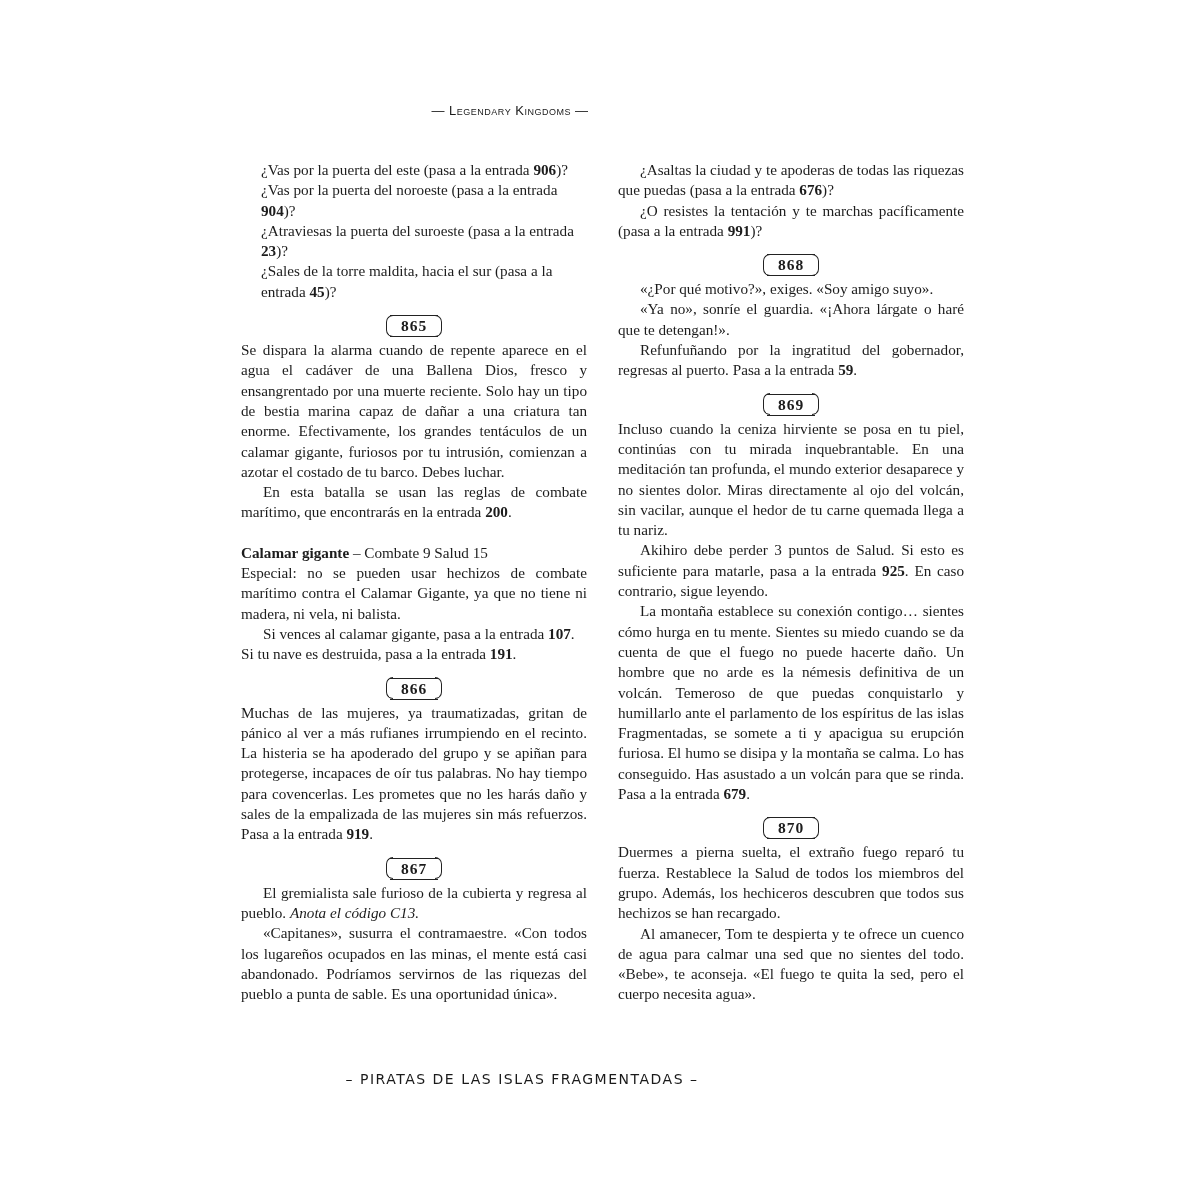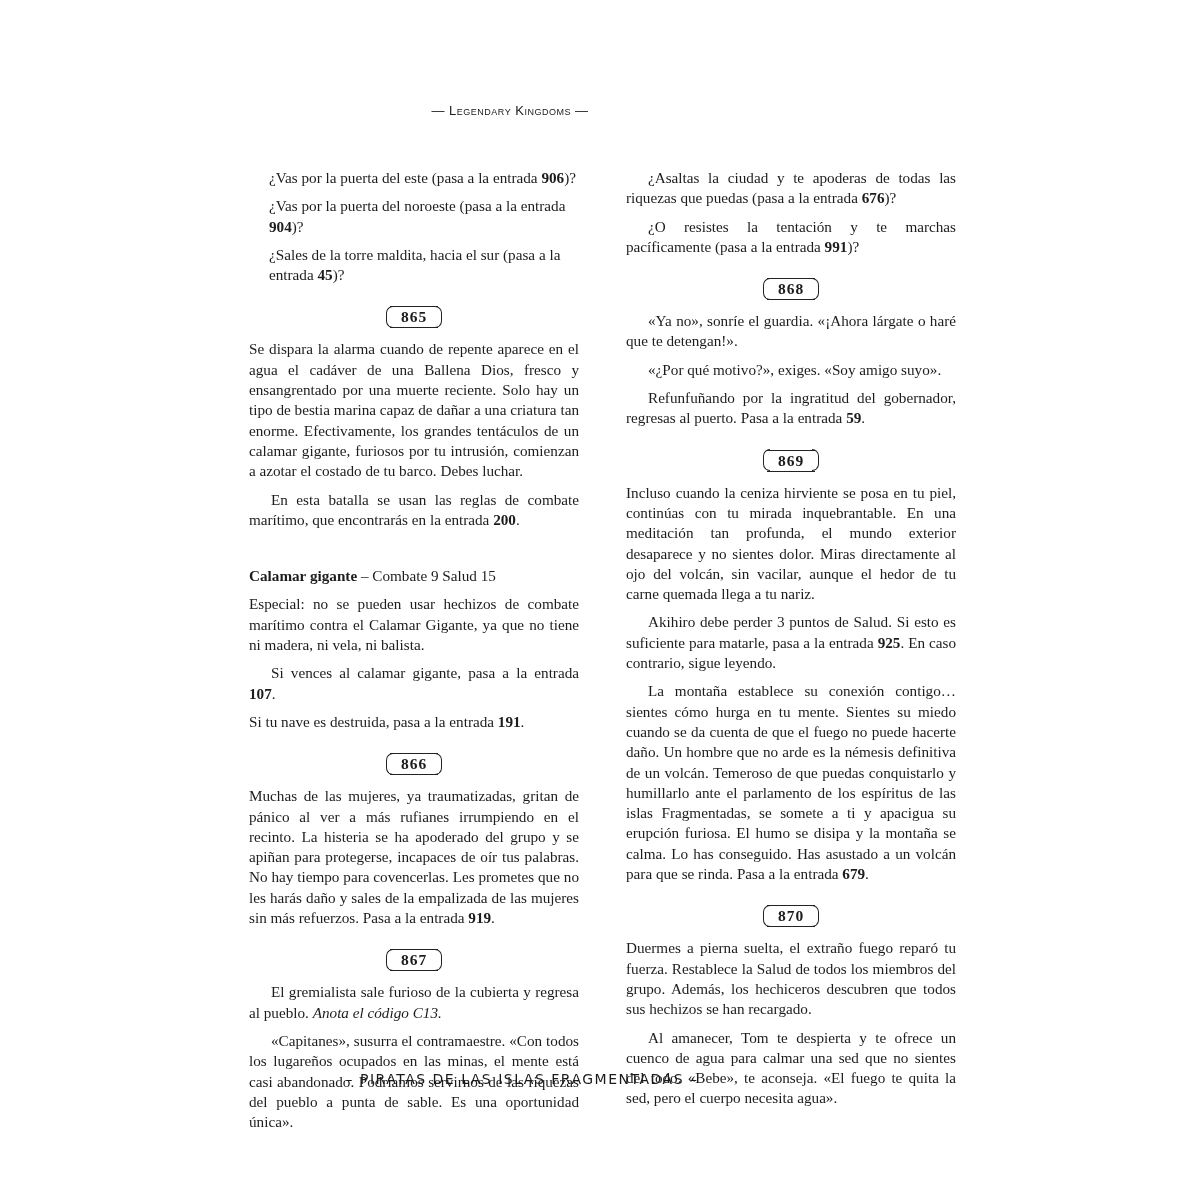--- a/index.html
+++ b/index.html
@@ -7,21 +7,21 @@
          font-family:"Liberation Serif","DejaVu Serif",serif; color:#1c1c1c; }
   .running-head { position:absolute; top:103px; left:0; width:1020px; text-align:center;
          font-family:"Liberation Sans","DejaVu Sans",sans-serif; font-size:13px;
          font-variant:small-caps; letter-spacing:0.5px; color:#1a1a1a; }
   .running-foot { position:absolute; top:1071px; left:0; width:1044px; text-align:center;
          font-family:"DejaVu Sans","Liberation Sans",sans-serif; font-size:14px;
          letter-spacing:1.5px; color:#1a1a1a; }
   .col { position:absolute; top:160px; width:346px; font-size:15.2px; line-height:20.3px; }
   .col.left { left:241px; }
   .col.right { left:618px; }
-  p { margin:8px; text-align:justify; }
+  p { margin:0; text-align:justify; }
   p.ind { text-indent:22px; }
   p.opt { text-align:left; }
   b { font-weight:bold; }
   i { font-style:italic; }
   .badge-wrap { text-align:right; height:28px; display:flex; align-items:center; justify-content:center; }
   .badge { display:inline-block; position:relative; padding:0 11px; height:20px; line-height:20px;
            font-weight:bold; font-size:15.5px; letter-spacing:1px;
            border-top:1.5px solid #222; border-bottom:1.5px solid #222; }
   .badge::before, .badge::after { content:""; position:absolute; top:-1.5px; width:6px; height:20px;
            border:1.5px solid #222; }
@@ -32,20 +32,21 @@
 </style>
 </head>
 <body>
 
 <div class="running-head">— Legendary Kingdoms —</div>
 
 <div class="col left">
   <div style="padding-left:20px;">
     <p class="opt"><span>¿Vas por la puerta del este (pasa a la entrada </span><b>906</b><span>)?</span></p>
     <p class="opt"><span>¿Vas por la puerta del noroeste (pasa a la entrada </span><b>904</b><span>)?</span></p>
+    <p class="opt"><span>¿Atraviesas la puerta del suroeste (pasa a la entrada </span><b>23</b><span>)?</span></p>
     <p class="opt" style="width:300px"><span>¿Sales de la torre maldita, hacia el sur (pasa a la entrada </span><b>45</b><span>)?</span></p>
   </div>
   <div class="gap-s"></div>
 
   <div>
     <div class="badge-wrap">
         <span class="badge">865</span>
       </div>
     <p>Se dispara la alarma cuando de repente aparece en el agua el cadáver de una Ballena Dios, fresco y ensangrentado por una muerte reciente. Solo hay un tipo de bestia marina capaz de dañar a una criatura tan enorme. Efectivamente, los grandes tentáculos de un calamar gigante, furiosos por tu intrusión, comienzan a azotar el costado de tu barco. Debes luchar.</p>
     <p class="ind"><span>En esta batalla se usan las reglas de combate marítimo, que encontrarás en la entrada </span><b>200</b>.</p>
@@ -78,22 +79,22 @@
   <div>
     <p class="ind"><span>¿Asaltas la ciudad y te apoderas de todas las riquezas que puedas (pasa a la entrada </span><b>676</b><span>)?</span></p>
     <p class="ind"><span>¿O resistes la tentación y te marchas pacíficamente (pasa a la entrada </span><b>991</b><span>)?</span></p>
   </div>
   <div class="gap-s"></div>
 
   <div>
     <div class="badge-wrap">
         <span class="badge">868</span>
       </div>
+    <p class="ind">«¿Por qué motivo?», exiges. «Soy amigo suyo».</p>
     <p class="ind">«Ya no», sonríe el guardia. «¡Ahora lárgate o haré que te detengan!».</p>
-    <p class="ind">«¿Por qué motivo?», exiges. «Soy amigo suyo».</p>
     <p class="ind"><span>Refunfuñando por la ingratitud del gobernador, regresas al puerto. Pasa a la entrada </span><b>59</b>.</p>
   </div>
   <div class="gap-s"></div>
 
   <div>
     <div class="badge-wrap">
         <span class="badge">869</span>
       </div>
     <p>Incluso cuando la ceniza hirviente se posa en tu piel, continúas con tu mirada inquebrantable. En una meditación tan profunda, el mundo exterior desaparece y no sientes dolor. Miras directamente al ojo del volcán, sin vacilar, aunque el hedor de tu carne quemada llega a tu nariz.</p>
     <p class="ind"><span>Akihiro debe perder 3 puntos de Salud. Si esto es suficiente para matarle, pasa a la entrada </span><b>925</b><span>. En caso contrario, sigue leyendo.</span></p>

